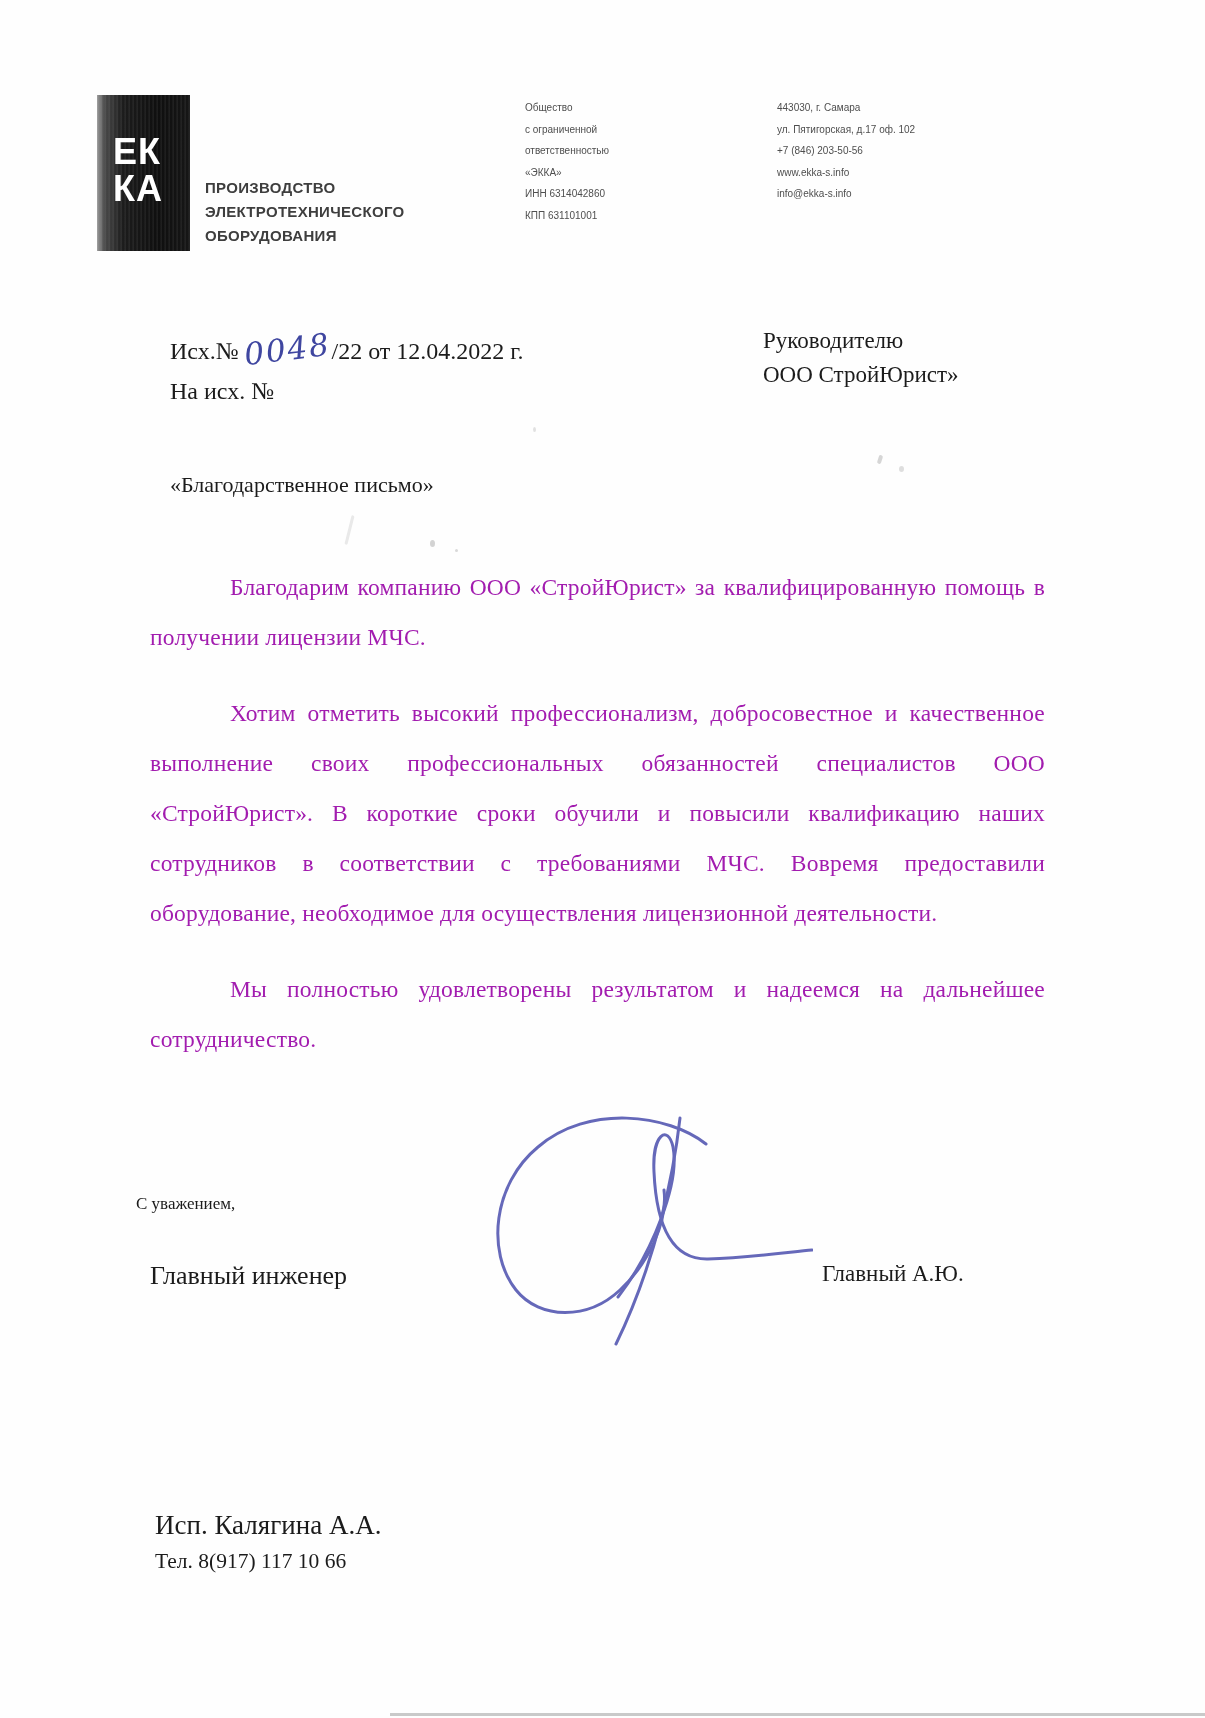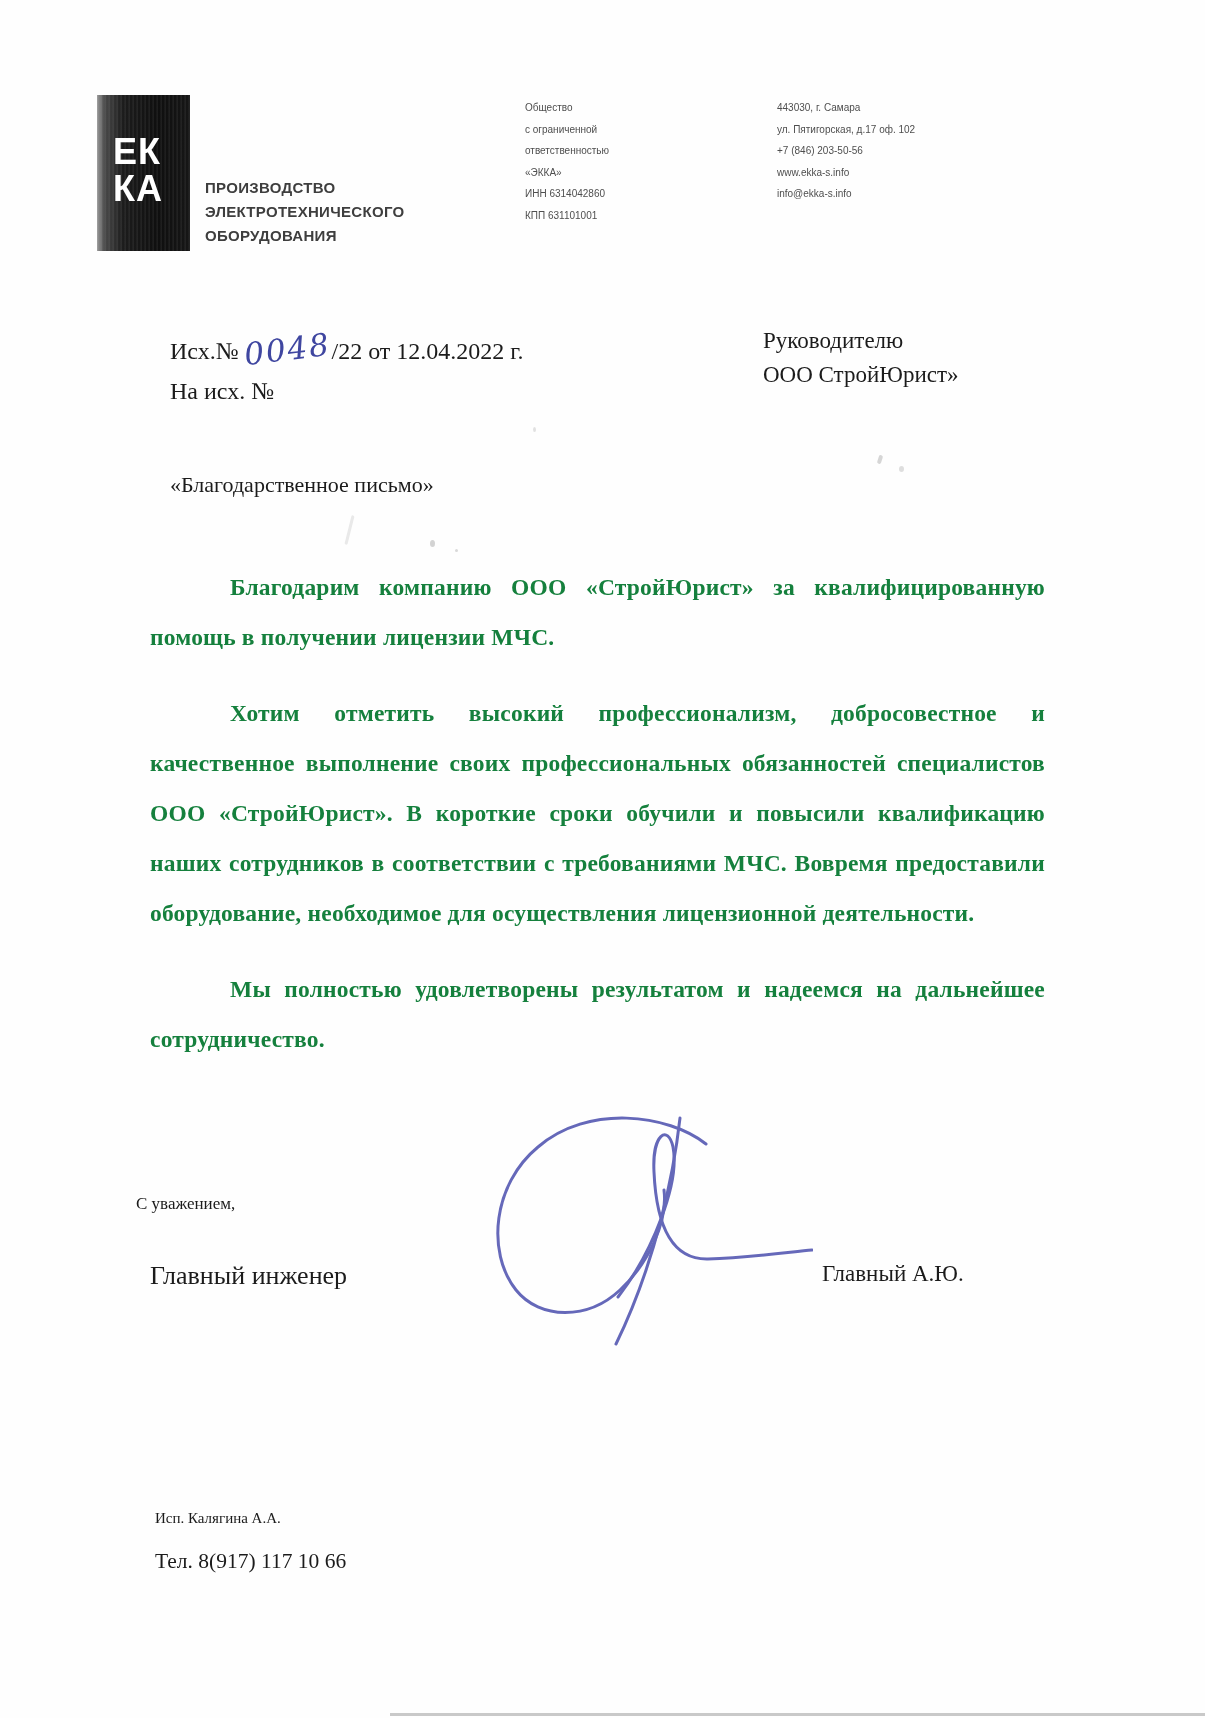--- a/index.html
+++ b/index.html
@@ -48,29 +48,29 @@
   }
   .ref-incoming{position:absolute;left:170px;top:378px;font-size:24px;}
   .addressee{position:absolute;left:763px;top:324px;font-size:23px;line-height:34px;}
   .subject{position:absolute;left:170px;top:472px;font-size:22px;text-align:center;}
   
   .body-text{position:absolute;left:150px;top:562px;width:895px;}
   .body-text p{
     margin:0 0 26px 0;
     font-size:23.5px;line-height:50px;
     text-align:justify;text-indent:80px;
-    letter-spacing:0.2px;color:#15803d;font-weight:bold;
+    letter-spacing:0.2px;color:#a21caf;
   }
   
   .salutation{position:absolute;left:136px;top:1194px;font-size:17px;text-align:center;}
   .signer-title{position:absolute;left:150px;top:1261px;font-size:26px;}
   .signer-name{position:absolute;left:822px;top:1261px;font-size:23px;}
   .signature{position:absolute;left:468px;top:1112px;width:345px;height:235px;}
   
-  .executor{position:absolute;left:155px;top:1510px;font-size:15px;text-align:right;}
+  .executor{position:absolute;left:155px;top:1510px;font-size:27px;text-align:right;}
   .exec-phone{position:absolute;left:155px;top:1549px;font-size:21.5px;}
   
   .speck{position:absolute;background:#7a7a7a;border-radius:50%;}
   .sp1{left:348px;top:515px;width:3px;height:30px;opacity:.16;transform:rotate(14deg);border-radius:2px;}
   .sp2{left:430px;top:540px;width:5px;height:7px;opacity:.32;}
   .sp3{left:455px;top:549px;width:3px;height:3px;opacity:.28;}
   .sp4{left:878px;top:455px;width:4px;height:9px;opacity:.3;transform:rotate(18deg);border-radius:2px;}
   .sp5{left:899px;top:466px;width:5px;height:6px;opacity:.24;}
   .sp6{left:533px;top:427px;width:3px;height:5px;opacity:.22;}
   .edge-line{position:absolute;left:390px;top:1713px;width:815px;height:3px;background:#8a8a8a;opacity:.45;border-radius:0;}

